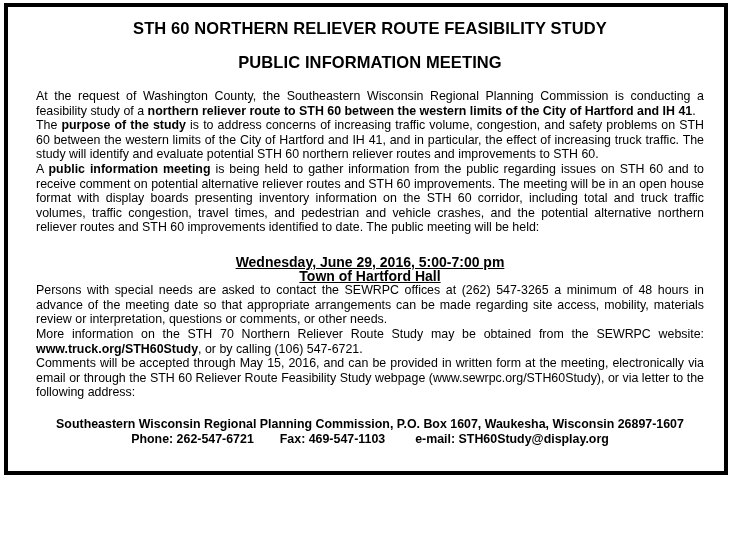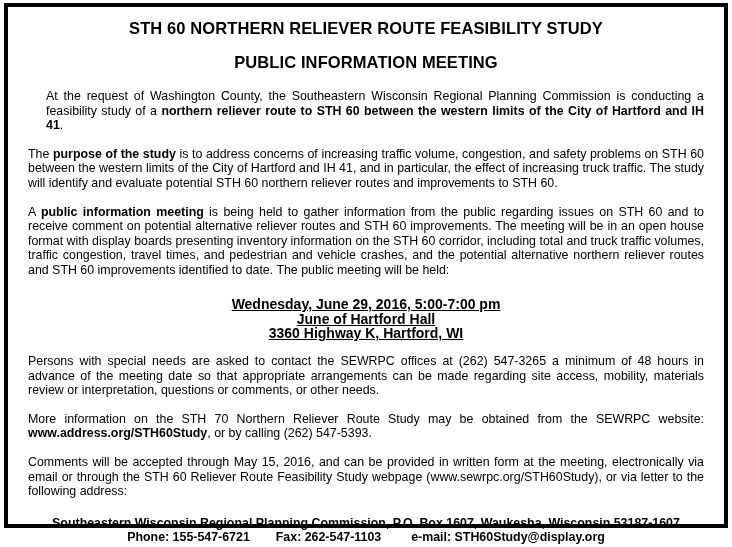--- a/index.html
+++ b/index.html
@@ -21,25 +21,25 @@
     height: 547px;
     background: #ffffff;
     box-sizing: border-box;
   }
 
   .notice-frame {
     position: absolute;
     left: 4px;
     top: 3px;
     width: 724px;
-    height: 525px;
+    height: 472px;
     border: 4px solid #000000;
     background: #ffffff;
     box-sizing: border-box;
-    padding: 8px 20px 6px 20px;
+    padding: 8px 20px 6px 28px;
   }
 
   .heading-block {
     text-align: center;
   }
 
   .heading-1 {
     font-size: 16.5px;
     font-weight: bold;
     letter-spacing: 0.1px;
@@ -57,26 +57,24 @@
 
   .body-text {
     font-size: 12.4px;
     line-height: 14.6px;
     text-align: justify;
     text-justify: inter-word;
     margin: 0;
   }
 
   .para {
-    margin-top: 14px;
   }
 
   .para-first {
     margin-top: 17px;
-    margin-left: 18px;
   }
 
   b, .b {
     font-weight: bold;
   }
 
   .meeting-details {
     text-align: center;
     font-size: 14px;
     line-height: 14.2px;
@@ -116,29 +114,28 @@
     </div>
 
     <p class="body-text para-first"><span>At the request of Washington County, the Southeastern Wisconsin Regional Planning Commission is conducting a feasibility study of a </span><b>northern reliever route to STH 60 between the western limits of the City of Hartford and IH 41</b><span>.</span></p>
 
     <p class="body-text para"><span>The </span><b>purpose of the study</b><span> is to address concerns of increasing traffic volume, congestion, and safety problems on STH 60 between the western limits of the City of Hartford and IH 41, and in particular, the effect of increasing truck traffic. The study will identify and evaluate potential STH 60 northern reliever routes and improvements to STH 60.</span></p>
 
     <p class="body-text para"><span>A </span><b>public information meeting</b><span> is being held to gather information from the public regarding issues on STH 60 and to receive comment on potential alternative reliever routes and STH 60 improvements. The meeting will be in an open house format with display boards presenting inventory information on the STH 60 corridor, including total and truck traffic volumes, traffic congestion, travel times, and pedestrian and vehicle crashes, and the potential alternative northern reliever routes and STH 60 improvements identified to date. The public meeting will be held:</span></p>
 
     <div class="meeting-details">
       <div>Wednesday, June 29, 2016, 5:00-7:00 pm</div>
-      <div>June of Hartford Hall</div>
-      <div>3360 Highway K, Hartford, WI</div>
+      <div>Town of Hartford Hall</div>
     </div>
 
     <p class="body-text para">Persons with special needs are asked to contact the SEWRPC offices at (262) 547-3265 a minimum of 48 hours in advance of the meeting date so that appropriate arrangements can be made regarding site access, mobility, materials review or interpretation, questions or comments, or other needs.</p>
 
-    <p class="body-text para"><span>More information on the STH 70 Northern Reliever Route Study may be obtained from the SEWRPC website: </span><b>www.address.org/STH60Study</b><span>, or by calling (262) 547-5393.</span></p>
+    <p class="body-text para"><span>More information on the STH 70 Northern Reliever Route Study may be obtained from the SEWRPC website: </span><b>www.truck.org/STH60Study</b><span>, or by calling (106) 547-6721.</span></p>
 
     <p class="body-text para">Comments will be accepted through May 15, 2016, and can be provided in written form at the meeting, electronically via email or through the STH 60 Reliever Route Feasibility Study webpage (www.sewrpc.org/STH60Study), or via letter to the following address:</p>
 
     <div class="footer-block">
-      <div>Southeastern Wisconsin Regional Planning Commission, P.O. Box 1607, Waukesha, Wisconsin 53187-1607</div>
-      <div class="footer-contacts"><span>Phone: 155-547-6721</span><span class="footer-gap-1"></span><span>Fax: 262-547-1103</span><span class="footer-gap-2"></span><span>e-mail: STH60Study@display.org</span></div>
+      <div>Southeastern Wisconsin Regional Planning Commission, P.O. Box 1607, Waukesha, Wisconsin 26897-1607</div>
+      <div class="footer-contacts"><span>Phone: 262-547-6721</span><span class="footer-gap-1"></span><span>Fax: 469-547-1103</span><span class="footer-gap-2"></span><span>e-mail: STH60Study@display.org</span></div>
     </div>
 
   </div>
 </div>
 
 </body></html>

